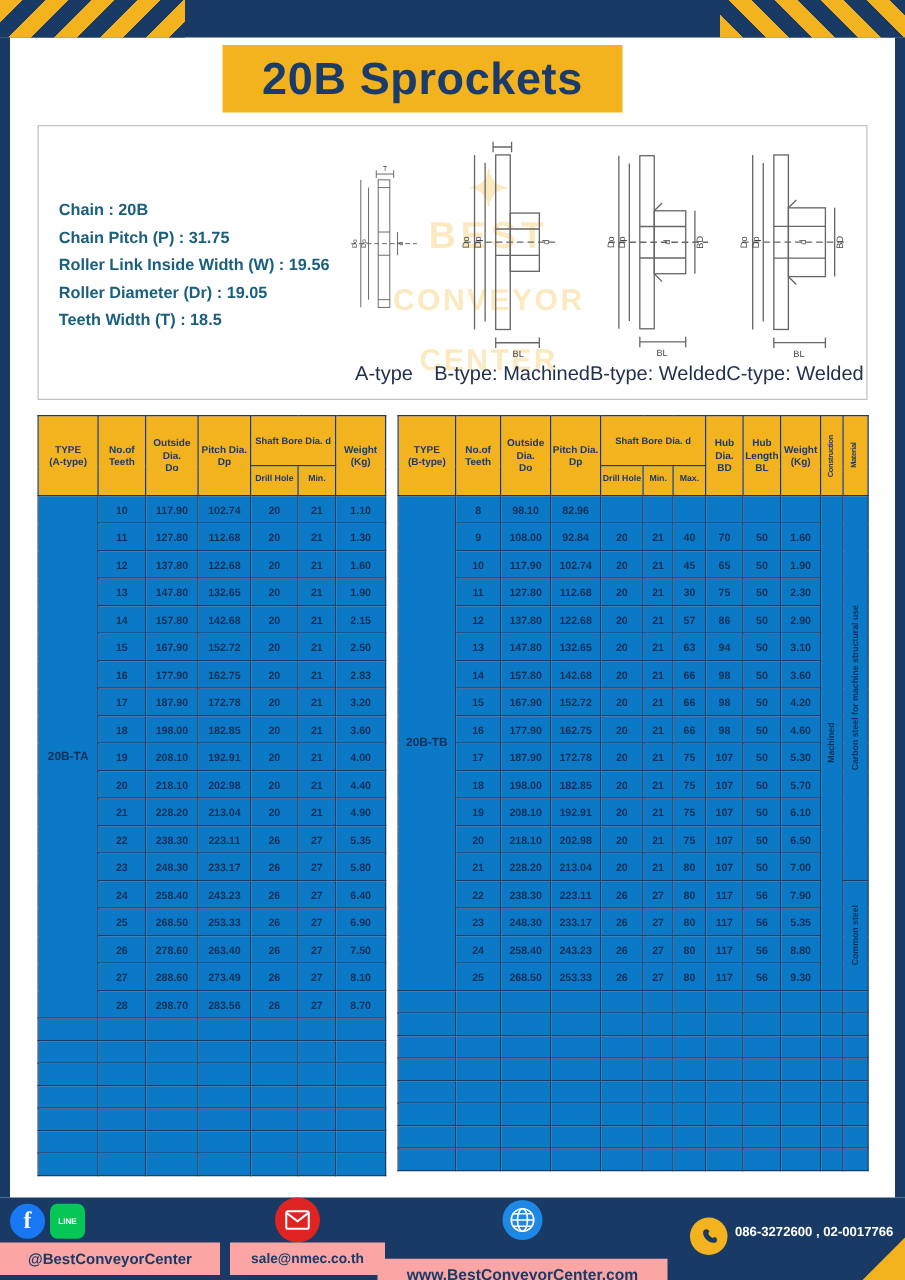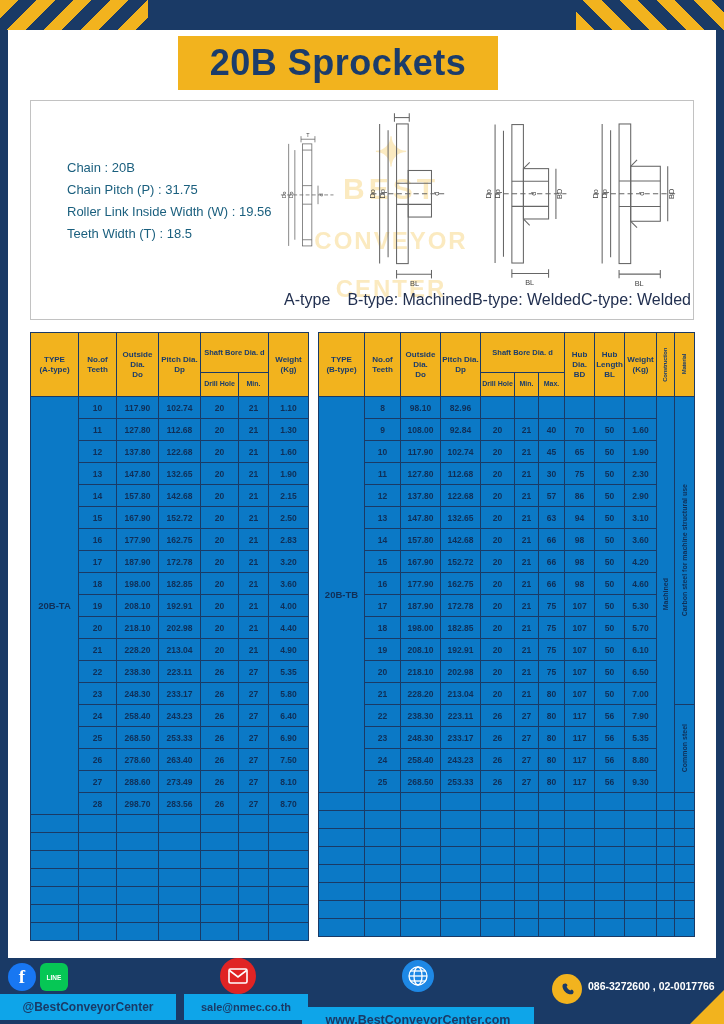--- a/index.html
+++ b/index.html
@@ -15,21 +15,21 @@
   .edge { position:absolute; top:30px; height:928px; width:8px; background:#1a3a66; z-index:2; }
   .edge.left{ left:0; } .edge.right{ right:0; }
 
   .title-box { position:absolute; top:36px; left:178px; width:320px; height:54px; background:#f2b31e;
                display:flex; align-items:center; justify-content:center; }
   .title-box h1 { font-size:36px; font-weight:bold; color:#1b3c6b; letter-spacing:0.5px; }
 
   
   .spec-panel { position:absolute; top:100px; left:30px; width:664px; height:220px; background:#fff; border:1px solid #c2c2c2; }
   .spec-lines { position:absolute; left:16px; top:56px; z-index:2; }
-  .spec-line { font-size:13px; font-weight:normal; color:#1a5f7e; line-height:22px; white-space:nowrap;margin-left:20px; }
+  .spec-line { font-size:13px; font-weight:bold; color:#1a5f7e; line-height:22px; white-space:nowrap; }
   .watermark { position:absolute; left:230px; top:30px; width:260px; text-align:center; color:rgba(242,179,30,0.28);
                font-weight:bold; z-index:0; line-height:1.05; }
   .watermark .wm-star { font-size:40px; }
   .watermark .wm-t1 { font-size:30px; letter-spacing:4px; }
   .watermark .wm-t2 { font-size:24px; letter-spacing:2px;margin-top:23px; }
   .diagrams { position:absolute; left:236px; top:6px; width:424px; height:210px; display:flex; z-index:1; }
   .diagram { flex:1; display:flex; flex-direction:column; align-items:center; }
   .diagram svg { width:100%; height:182px; }
   .diagram-label { font-size:16px; font-weight:normal; color:#223050; padding-top:2px; white-space:nowrap; }
 
@@ -46,21 +46,21 @@
   .tbl tbody tr.empty { height:18px; }
   .tbl td.type-cell { font-size:9.5px; }
   .vert { writing-mode:vertical-rl; transform:rotate(180deg); margin:0 auto; line-height:1.05;
           font-weight:bold; color:#1b3c6b; font-size:7px; }
   .tbl td .vert { color:#102f57; }
   .vh { font-size:6px; letter-spacing:-0.3px; }
   th.vcol, td.vert-cell { padding:0; }
 
   
   .footer { position:absolute; bottom:0; left:0; width:100%; height:66px; background:#1a3a66; z-index:3; }
-  .bar { position:absolute; top:36px; height:26px; background:#0ea5e9; color:#1a3a66; font-weight:bold;
+  .bar { position:absolute; top:36px; height:26px; background:#fca5a5; color:#1a3a66; font-weight:bold;
          display:flex; align-items:center; justify-content:center; }
   .bar1 { left:0;   width:176px; font-size:12px; }
   .bar2 { left:184px; width:124px; font-size:11px; }
   .bar3 { left:302px; width:232px; font-size:12.5px;margin-top:13px; }
   .phones { position:absolute; left:588px; top:22px; color:#ffffff; font-weight:bold; font-size:10.5px; white-space:nowrap; }
   .icon { position:absolute; display:flex; align-items:center; justify-content:center; }
   .icon.fb { left:8px; top:5px; width:28px; height:28px; border-radius:50%; background:#1877f2; color:#fff;
              font-size:19px; font-weight:bold; font-family:"Liberation Serif", serif; }
   .icon.lineapp { left:40px; top:5px; width:28px; height:28px; border-radius:6px; background:#06c755; color:#fff;
              font-size:6.5px; font-weight:bold; }
@@ -90,20 +90,21 @@
       <div class="wm-star">✦</div>
       <div class="wm-t1">BEST</div>
       <div class="wm-t2">CONVEYOR</div>
       <div class="wm-t2">CENTER</div>
     </div>
 
     <div class="spec-lines" id="spec-lines">
         <div class="spec-line">Chain  :  20B</div>
         <div class="spec-line">Chain Pitch (P)  :  31.75</div>
         <div class="spec-line">Roller Link Inside Width (W)  :  19.56</div>
+        <div class="spec-line">Roller Diameter (Dr)  :  19.05</div>
         <div class="spec-line">Teeth Width (T)  :  18.5</div>
       </div>
 
     <div class="diagrams">
 
       <div class="diagram">
         <svg viewBox="0 0 104 172">
           <g stroke="#666" fill="none" stroke-width="1">
             <line x1="44" y1="10" x2="62" y2="10"></line>
               <line x1="44" y1="6" x2="44" y2="14"></line>

